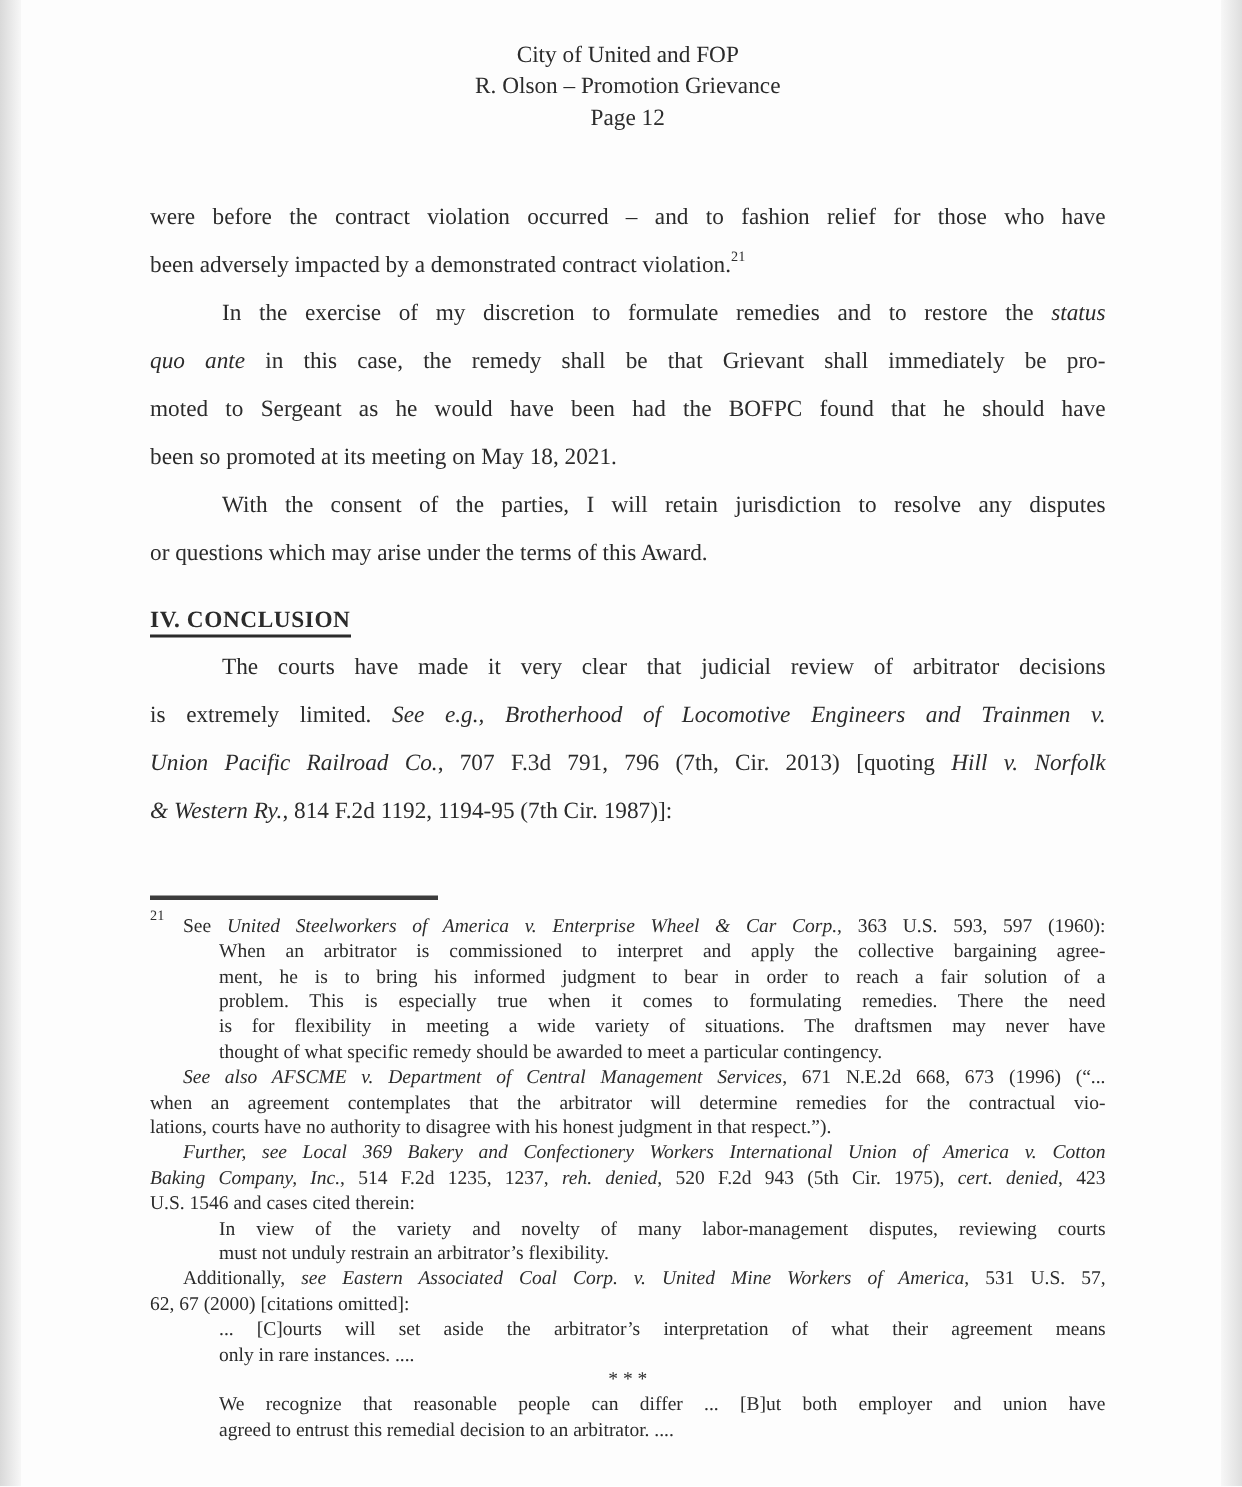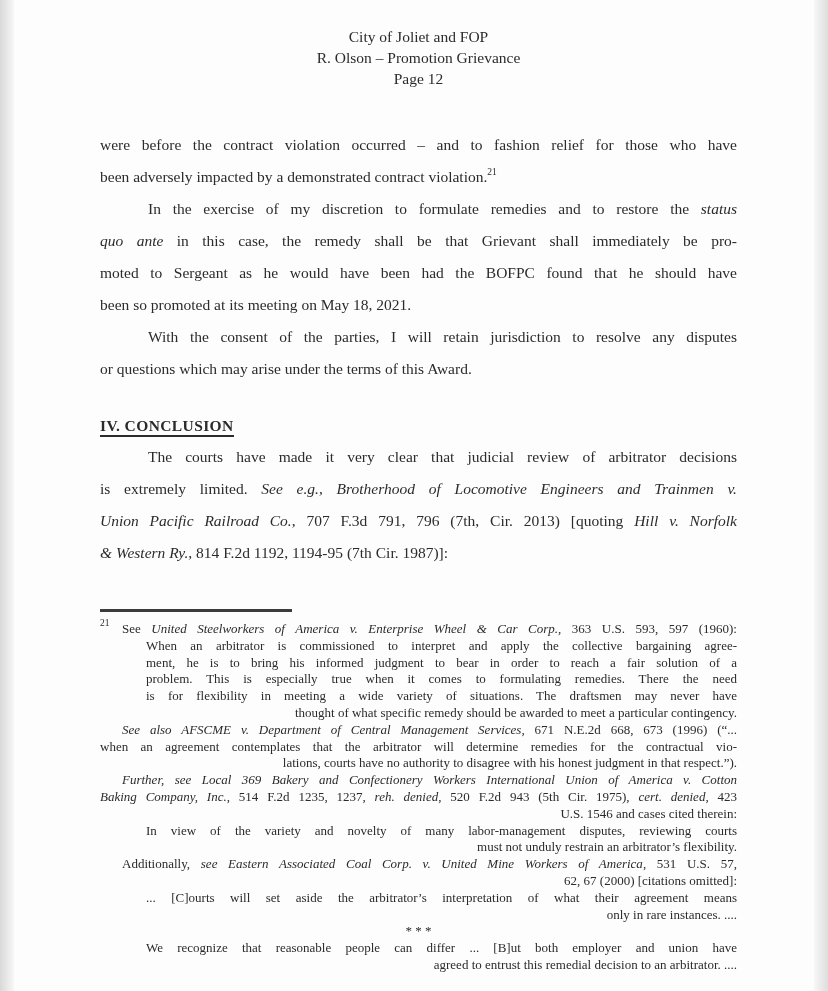--- a/index.html
+++ b/index.html
@@ -33,21 +33,21 @@
     line-height: 21px;
   }
   .body-block { margin-top: 40px; }
   .bline {
     font-size: 15.5px;
     line-height: 32px;
     white-space: normal;
   }
   .bline.indent { text-indent: 48px; }
   .section-heading {
-    margin-top: 25px;
+    margin-top: 13px;
     font-size: 15.5px;
     line-height: 31px;
     font-weight: bold;
   }
   .section-heading .hd {
     border-bottom: 2px solid #2b2b2b;
     padding-bottom: 1px;
     letter-spacing: 0.4px;
   }
   .j { text-align: justify; text-align-last: justify; }
@@ -67,37 +67,36 @@
   .fn-marker {
     position: absolute;
     left: 0;
     top: -3px;
     font-size: 9.5px;
     line-height: 10px;
   }
   .fline {
     font-size: 13px;
     line-height: 16.8px;
-    text-align: right;
   }
   .fline.ind1 { padding-left: 22px; }
   .fline.ind2 { padding-left: 46px; }
   .fline.center { text-align: center; padding-left: 0; }
 </style>
 </head>
 <body>
 
 <div class="page">
   <div class="edge edge-left"></div>
   <div class="edge edge-right"></div>
 
   <div class="content">
 
     <div class="doc-header">
-      <div>City of Joliet and FOP</div>
+      <div>City of United and FOP</div>
       <div>R. Olson – Promotion Grievance</div>
       <div>Page 12</div>
     </div>
 
     <div class="body-block">
         <div class="bline j"><span>were before the contract violation occurred – and to fashion relief for those who have</span></div>
         <div class="bline"><span>been adversely impacted by a demonstrated contract violation.</span><span class="sup">21</span></div>
         <div class="bline j indent"><span>In the exercise of my discretion to formulate remedies and to restore the </span><span class="it">status</span></div>
         <div class="bline j"><span class="it">quo ante</span><span> in this case, the remedy shall be that Grievant shall immediately be pro-</span></div>
         <div class="bline j"><span>moted to Sergeant as he would have been had the BOFPC found that he should have</span></div>

